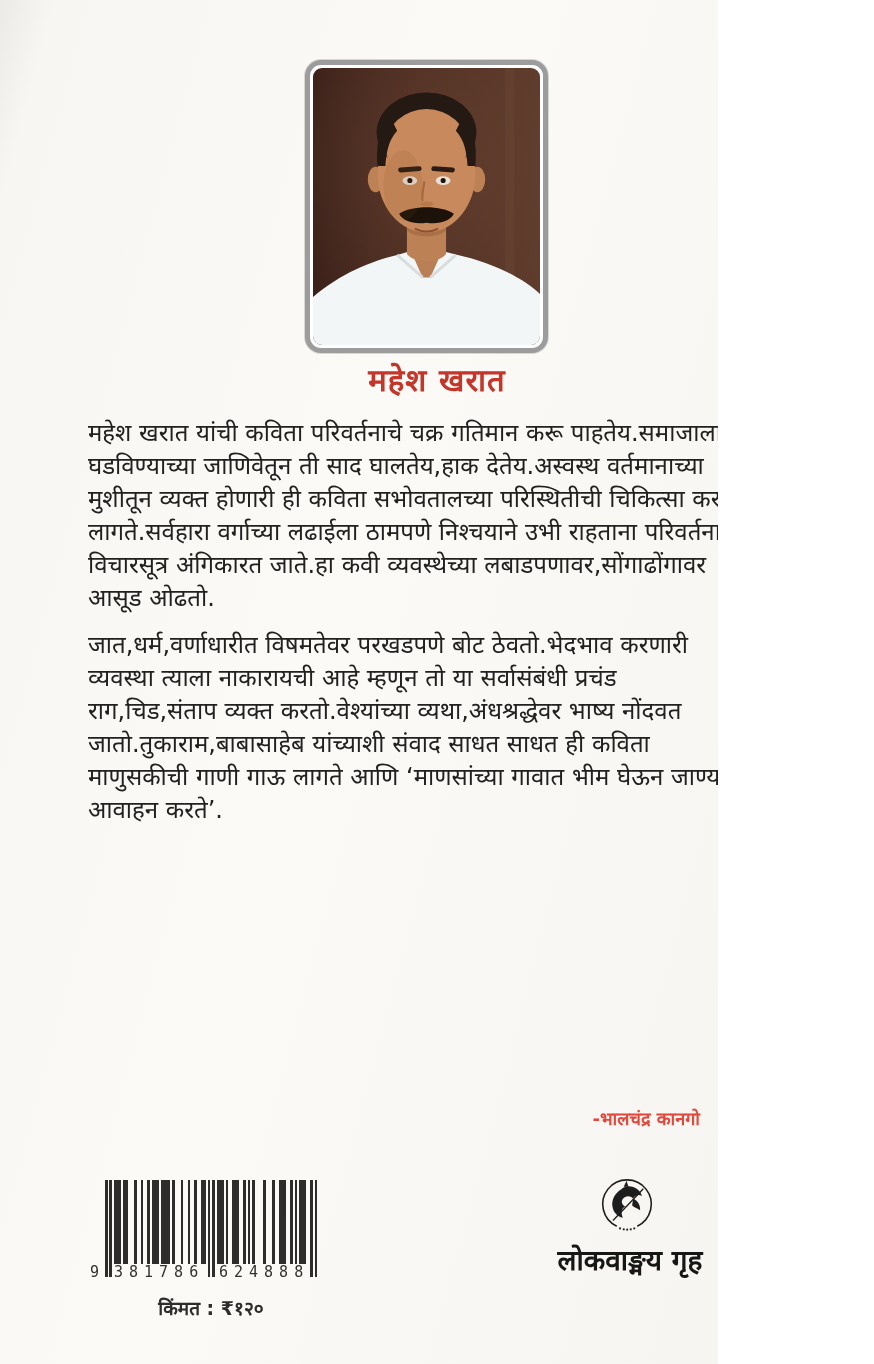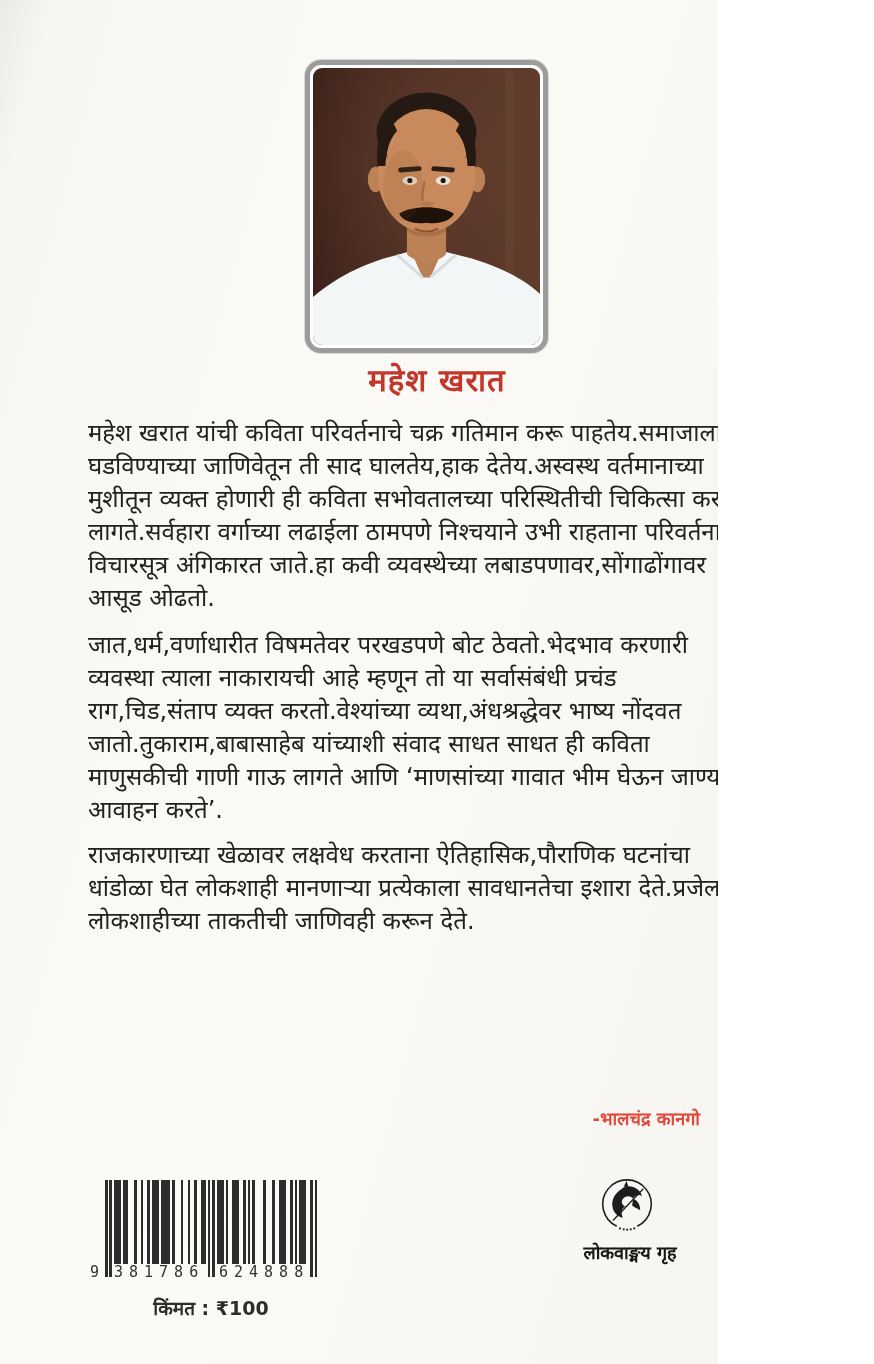--- a/index.html
+++ b/index.html
@@ -47,21 +47,21 @@
   .bd-lead{left:90px;}
   .bd-g1{left:114px;letter-spacing:6px;}
   .bd-g2{left:219px;letter-spacing:6px;}
   .price{
     position:absolute;left:105px;top:1295px;width:212px;text-align:center;
     font-size:19px;font-weight:bold;color:#2e2d2b;
   }
   .logo{position:absolute;left:599px;top:1178px;width:56px;height:56px;}
   .publisher-name{
     position:absolute;left:535px;top:1240px;width:190px;text-align:center;
-    font-size:18px;font-weight:bold;color:#171716;
+    font-size:28px;font-weight:bold;color:#171716;
   }
 </style>
 </head>
 <body>
 
 <div class="page">
 
   <div class="photo-frame">
     <svg viewBox="0 0 232 283" preserveAspectRatio="none">
       <defs>
@@ -117,23 +117,20 @@
 मुशीतून व्यक्त होणारी ही कविता सभोवतालच्या परिस्थितीची चिकित्सा करू
 लागते.सर्वहारा वर्गाच्या लढाईला ठामपणे निश्चयाने उभी राहताना परिवर्तनाचे
 विचारसूत्र अंगिकारत जाते.हा कवी व्यवस्थेच्या लबाडपणावर,सोंगाढोंगावर
 आसूड ओढतो.</div>
   <div class="para p2">जात,धर्म,वर्णाधारीत विषमतेवर परखडपणे बोट ठेवतो.भेदभाव करणारी
 व्यवस्था त्याला नाकारायची आहे म्हणून तो या सर्वासंबंधी प्रचंड
 राग,चिड,संताप व्यक्त करतो.वेश्यांच्या व्यथा,अंधश्रद्धेवर भाष्य नोंदवत
 जातो.तुकाराम,बाबासाहेब यांच्याशी संवाद साधत साधत ही कविता
 माणुसकीची गाणी गाऊ लागते आणि ‘माणसांच्या गावात भीम घेऊन जाण्याचे
 आवाहन करते’.</div>
-  <div class="para p3">राजकारणाच्या खेळावर लक्षवेध करताना ऐतिहासिक,पौराणिक घटनांचा
-धांडोळा घेत लोकशाही मानणाऱ्या प्रत्येकाला सावधानतेचा इशारा देते.प्रजेला
-लोकशाहीच्या ताकतीची जाणिवही करून देते.</div>
 
   <div class="signature">-भालचंद्र कानगो</div>
 
   <div class="barcode" id="barcode">
       <i style="left: 0px; width: 2.58158px; height: 97px; background: rgb(46, 45, 43);"></i>
       <i style="left: 4.46316px; width: 2.58158px; height: 97px; background: rgb(46, 45, 43);"></i>
       <i style="left: 8.92632px; width: 2.58158px; height: 84px; background: rgb(46, 45, 43);"></i>
       <i style="left: 11.1579px; width: 2.58158px; height: 84px; background: rgb(46, 45, 43);"></i>
       <i style="left: 13.3895px; width: 2.58158px; height: 84px; background: rgb(46, 45, 43);"></i>
       <i style="left: 17.8526px; width: 2.58158px; height: 84px; background: rgb(46, 45, 43);"></i>
@@ -175,21 +172,21 @@
       <i style="left: 189.684px; width: 2.58158px; height: 84px; background: rgb(46, 45, 43);"></i>
       <i style="left: 194.147px; width: 2.58158px; height: 84px; background: rgb(46, 45, 43);"></i>
       <i style="left: 196.379px; width: 2.58158px; height: 84px; background: rgb(46, 45, 43);"></i>
       <i style="left: 198.611px; width: 2.58158px; height: 84px; background: rgb(46, 45, 43);"></i>
       <i style="left: 205.305px; width: 2.58158px; height: 97px; background: rgb(46, 45, 43);"></i>
       <i style="left: 209.768px; width: 2.58158px; height: 97px; background: rgb(46, 45, 43);"></i>
     </div>
   <span class="barcode-digit bd-lead">9</span>
   <span class="barcode-digit bd-g1">381786</span>
   <span class="barcode-digit bd-g2">624888</span>
-  <div class="price">किंमत : ₹100</div>
+  <div class="price">किंमत : ₹१२०</div>
 
   <svg class="logo" viewBox="0 0 60 60">
     <path d="M19,51.6 A26,26 0 1 1 41,51.6" fill="none" stroke="#1d1d1d" stroke-width="1.7"></path>
     <path d="M24,12 C17,16 13,24 14.5,31 C15.5,37 20,41.5 25.5,42.5 C23,36 24.5,32.5 28,30.5 C24.5,28.5 23.5,25.5 25.5,22.5 C28.5,18.5 33.5,18.8 36.5,22 C38.5,18 43,17 46,19.5 C45,13.5 38.5,8.5 31,8.8 C28,9 26,10.2 24,12 Z" fill="#1d1d1d"></path>
     <path d="M26.5,9.5 L29.5,3 L31.5,9.3 Z" fill="#1d1d1d"></path>
     <path d="M36.5,22 C41.5,24.5 44.5,29 44,34.5 C40.5,32 37.5,31.5 35.5,29.5 Z" fill="#1d1d1d"></path>
     <line x1="15" y1="45.5" x2="47.5" y2="11.5" stroke="#1d1d1d" stroke-width="1.4"></line>
     <g fill="#1d1d1d">
       <rect x="21.5" y="53" width="2" height="2"></rect>
         <rect x="25.5" y="54" width="2" height="2"></rect>

